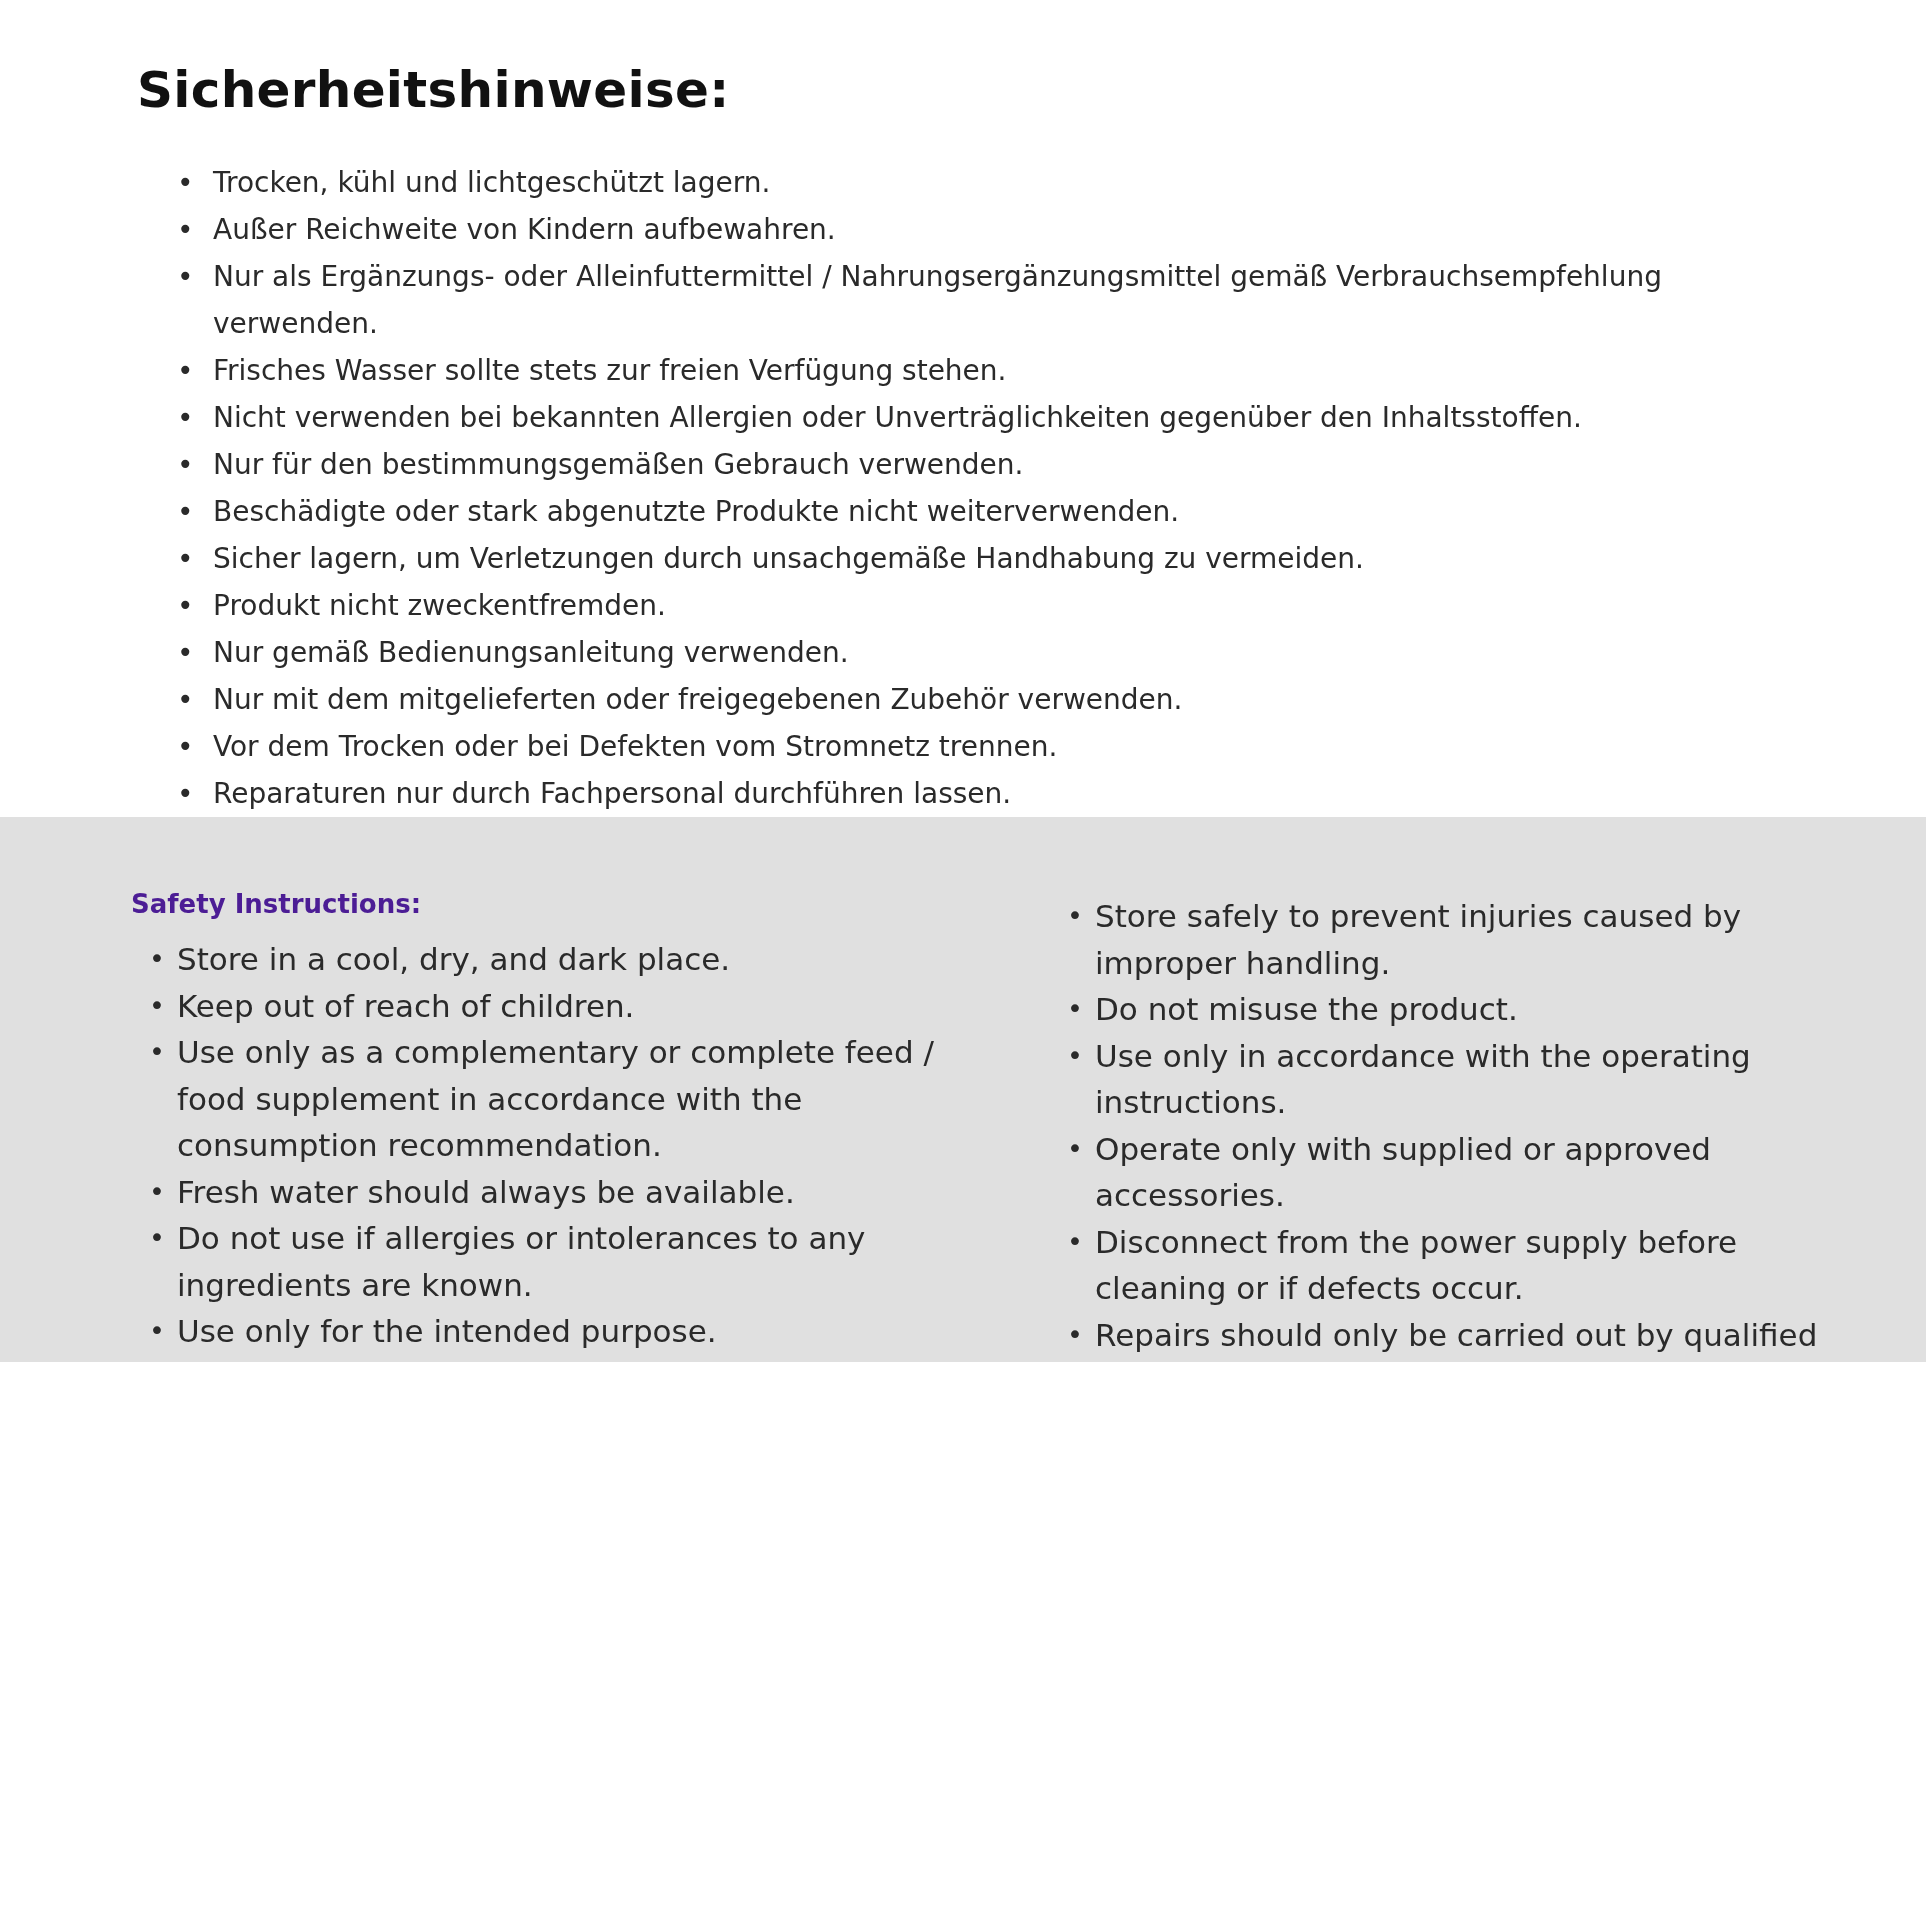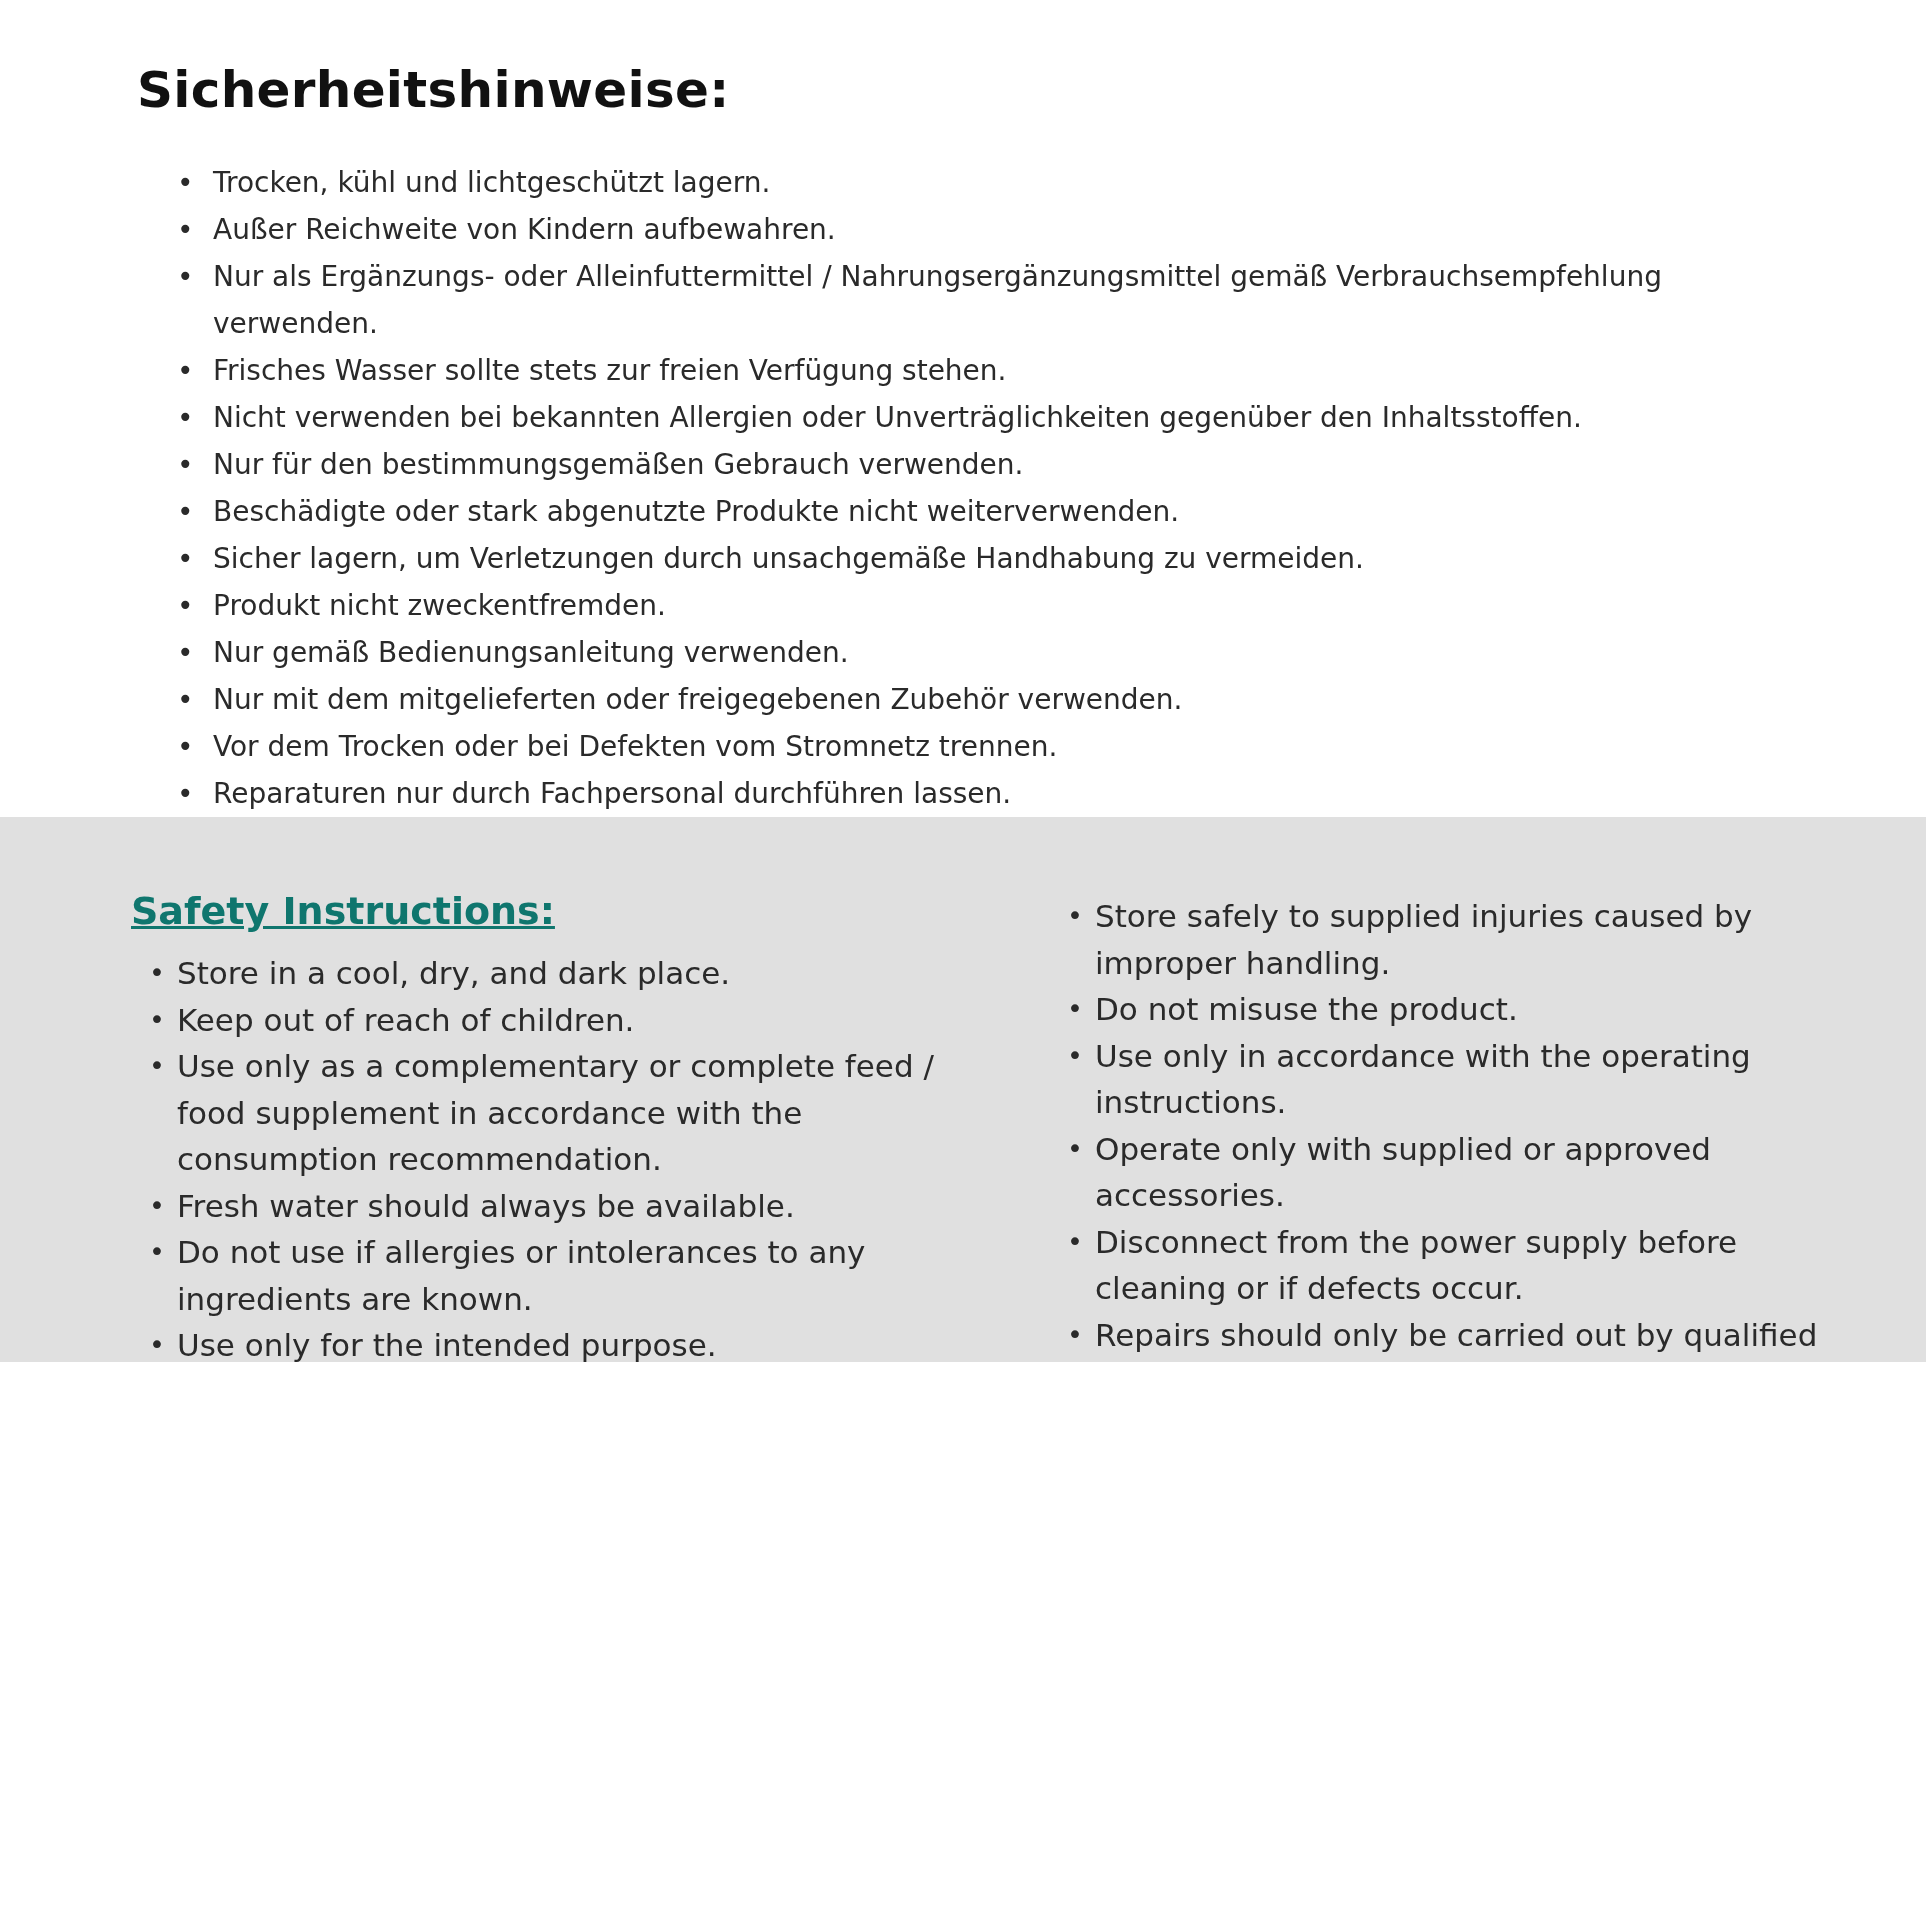--- a/index.html
+++ b/index.html
@@ -64,25 +64,24 @@
   .col-left {
     width: 867px;
     flex: none;
   }
   .col-right {
     flex: 1;
     margin-left: 51px;
     padding-top: 3.9px;
   }
   .english-title {
-    font-size: 38px;
+    font-size: 26px;
     font-weight: 700;
-    color: #0f766e;
+    color: #4c1d95;
     margin: 0 0 16.7px 0;
-    text-decoration: underline;
   }
   ul.en-list {
     list-style: none;
     margin: 0;
     padding: 0 0 0 18px;
     font-size: 31px;
     line-height: 1.5;
     color: #2a2a2a;
   }
   ul.en-list li {
@@ -133,21 +132,21 @@
         <li>Use only as a complementary or complete feed / food supplement in accordance with the consumption recommendation.</li>
         <li>Fresh water should always be available.</li>
         <li>Do not use if allergies or intolerances to any ingredients are known.</li>
         <li>Use only for the intended purpose.</li>
         <li>Do not reuse damaged or heavily worn products.</li>
       </ul>
     </div>
 
     <div class="col-right">
       <ul class="en-list">
-        <li>Store safely to supplied injuries caused by improper handling.</li>
+        <li>Store safely to prevent injuries caused by improper handling.</li>
         <li>Do not misuse the product.</li>
         <li>Use only in accordance with the operating instructions.</li>
         <li>Operate only with supplied or approved accessories.</li>
         <li>Disconnect from the power supply before cleaning or if defects occur.</li>
         <li>Repairs should only be carried out by qualified personnel.</li>
       </ul>
     </div>
 
   </div>
 </div>

